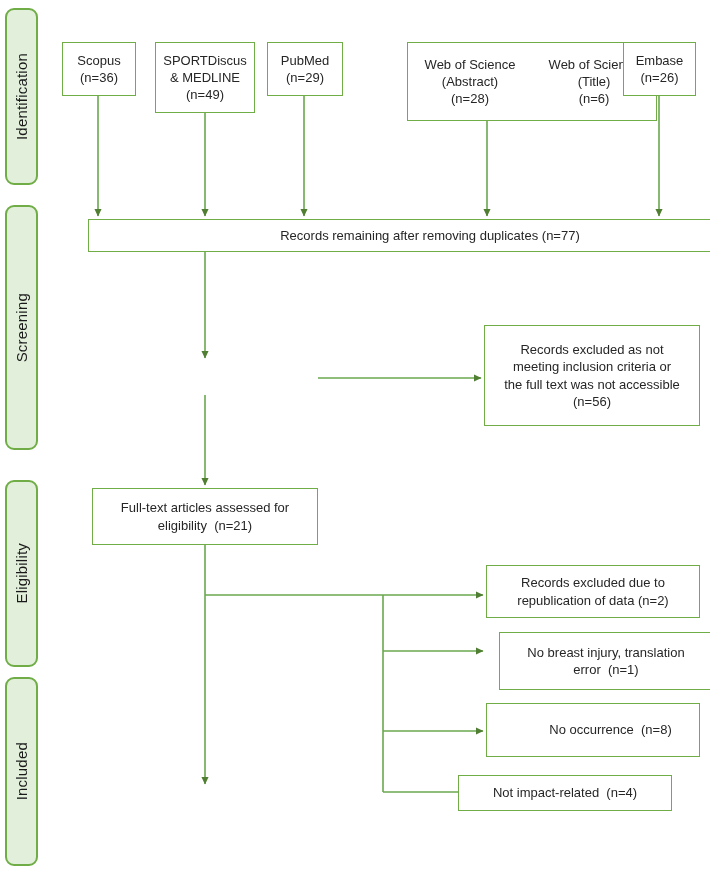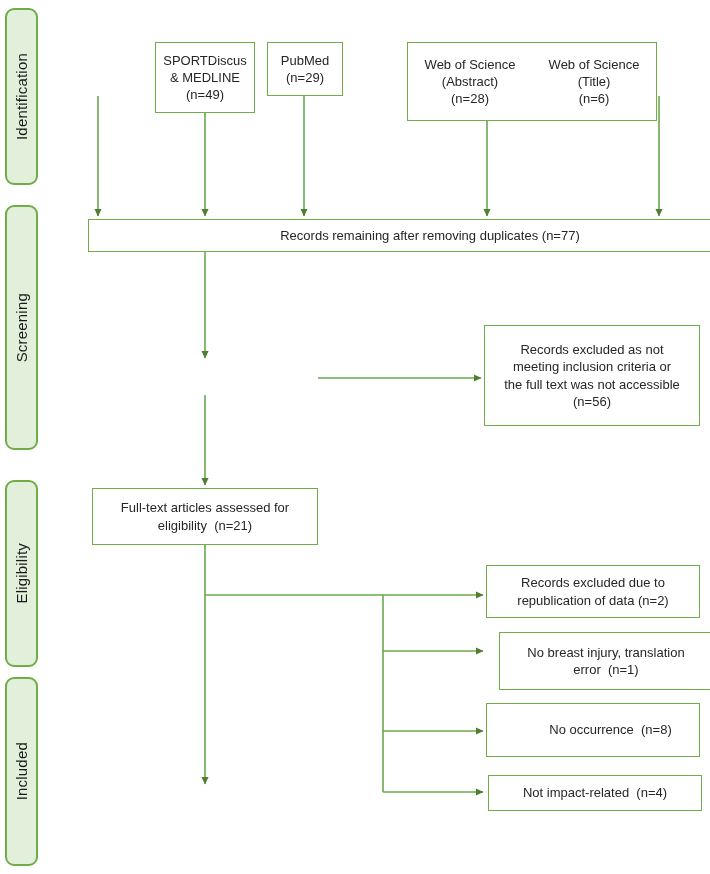--- a/index.html
+++ b/index.html
@@ -119,42 +119,46 @@
   <div class="stage" style="top:205px; height:245px;">
     <span>Screening</span>
   </div>
   <div class="stage" style="top:480px; height:187px;">
     <span>Eligibility</span>
   </div>
   <div class="stage" style="top:677px; height:189px;">
     <span>Included</span>
   </div>
 
+  <div class="box" style="left:62px;  top:42px; width:74px;  height:54px;">Scopus
+(n=36)</div>
   <div class="box" style="left:155px; top:42px; width:100px; height:71px;">SPORTDiscus
 &amp; MEDLINE
 (n=49)</div>
   <div class="box" style="left:267px; top:42px; width:76px;  height:54px;">PubMed
 (n=29)</div>
   <div class="box wos-box" style="left:362px; top:42px; width:250px; height:79px;">
     <span class="wos-col">Web of Science
 (Abstract)
 (n=28)</span>
     <span class="wos-col">Web of Science
 (Title)
 (n=6)</span>
   </div>
+  <div class="box" style="left:623px; top:42px; width:73px;  height:54px;">Embase
+(n=26)</div>
 
   <div class="box" style="left:88px;  top:219px; width:684px; height:33px;">Records remaining after removing duplicates (n=77)</div>
   <div class="box" style="left:92px;  top:488px; width:226px; height:57px;">Full-text articles assessed for
 eligibility  (n=21)</div>
 
   <div class="box" style="left:484px; top:325px; width:216px; height:101px;">Records excluded as not
 meeting inclusion criteria or
 the full text was not accessible
 (n=56)</div>
   <div class="box" style="left:486px; top:565px; width:214px; height:53px;">Records excluded due to
 republication of data (n=2)</div>
   <div class="box" style="left:499px; top:632px; width:214px; height:58px;">No breast injury, translation
 error  (n=1)</div>
   <div class="box" style="left:486px; top:703px; width:214px; height:54px;padding-left:40px;">No occurrence  (n=8)</div>
-  <div class="box" style="left:488px; top:775px; width:214px; height:36px;">Not impact-related  (n=4)</div>
+  <div class="box" style="left:458px; top:775px; width:214px; height:36px;">Not impact-related  (n=4)</div>
 
 </div>
 
 </body></html>

